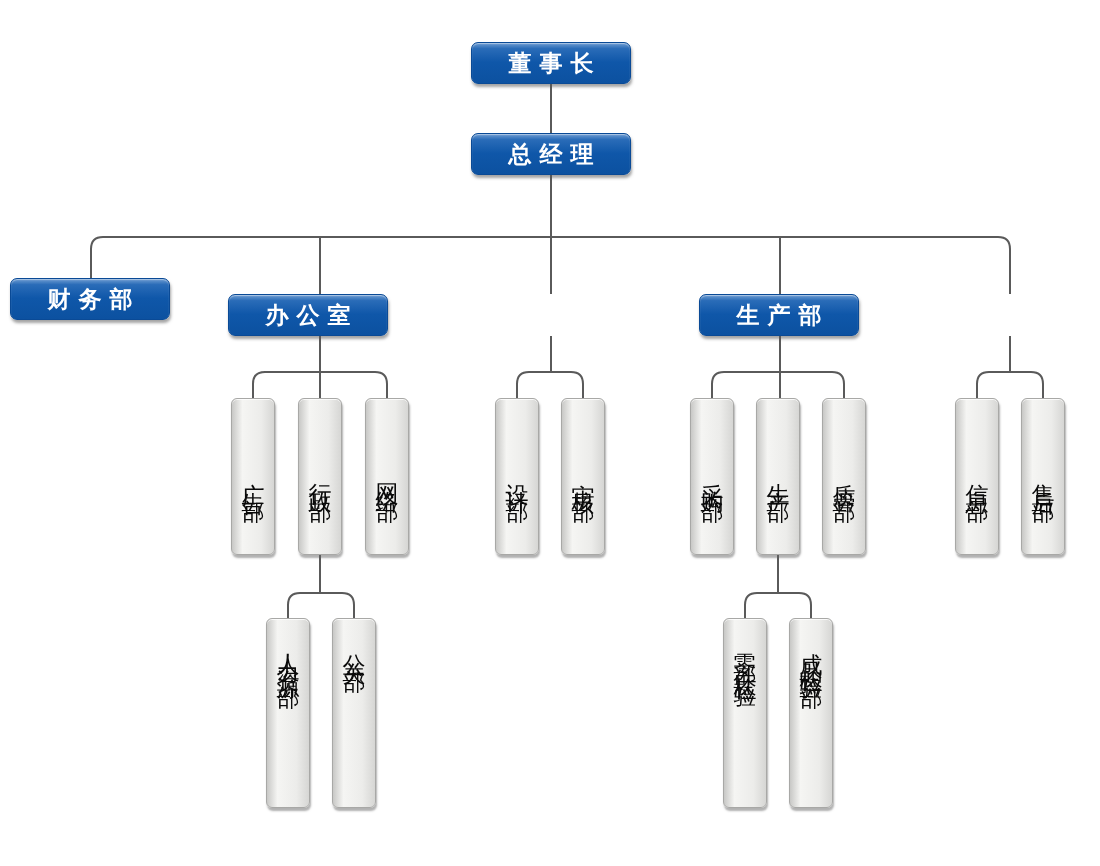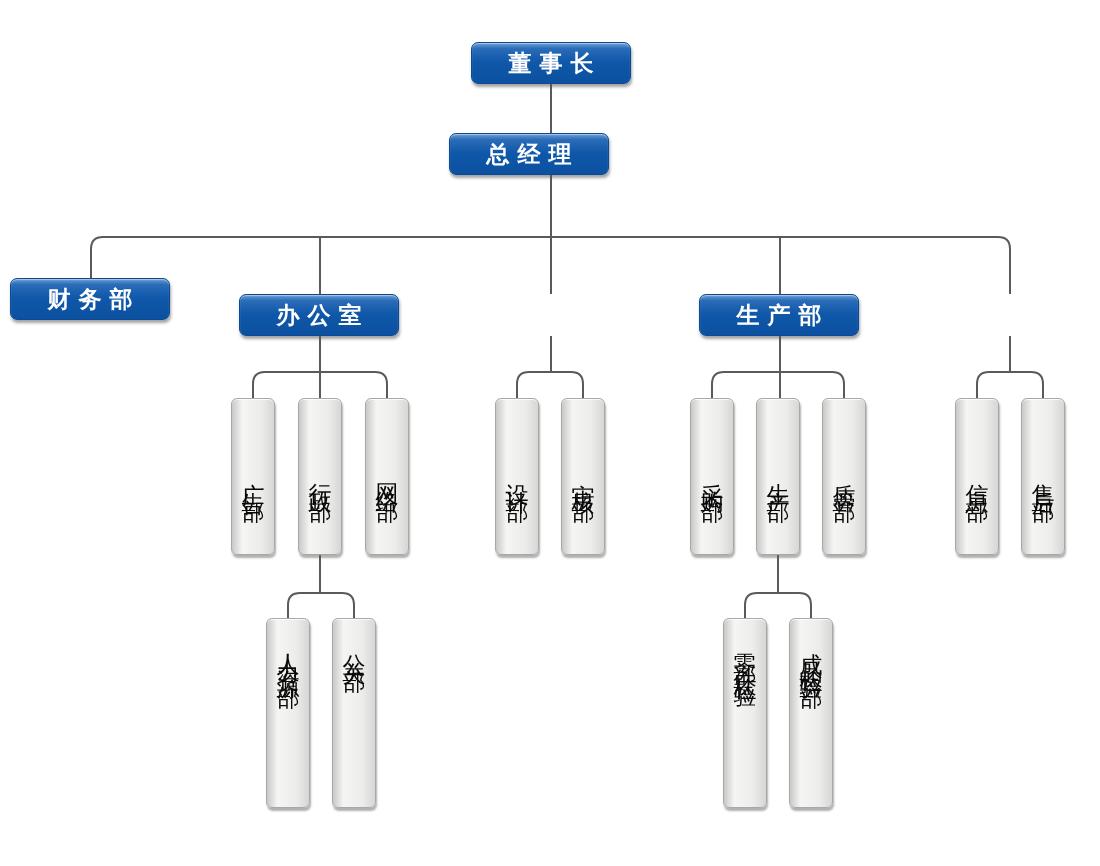--- a/index.html
+++ b/index.html
@@ -61,24 +61,24 @@
     writing-mode: vertical-rl;
     text-orientation: upright;
     letter-spacing: 8px;
     line-height: 1;
   }
   .vnode.tall { align-items: flex-start; }
   .vnode.tall .vlabel { margin-top: 16px; }
 
   
   .n-chairman { left: 471px; top: 42px; }
-  .n-gm       { left: 449px; top: 133px; }
+  .n-gm       { left: 471px; top: 133px; }
   
   .n-finance    { left: 10px;  top: 278px; }
-  .n-office     { left: 239px; top: 294px; }
+  .n-office     { left: 228px; top: 294px; }
   .n-rnd        { left: 470px; top: 294px; }
   .n-production { left: 699px; top: 294px; }
   .n-sales      { left: 929px; top: 294px; }
   
   .lvl4 { top: 398px; height: 157px; }
   .n-advertising    { left: 231px; }
   .n-administration { left: 298px; }
   .n-network        { left: 365px; }
   .n-design         { left: 495px; }
   .n-audit          { left: 561px; }

